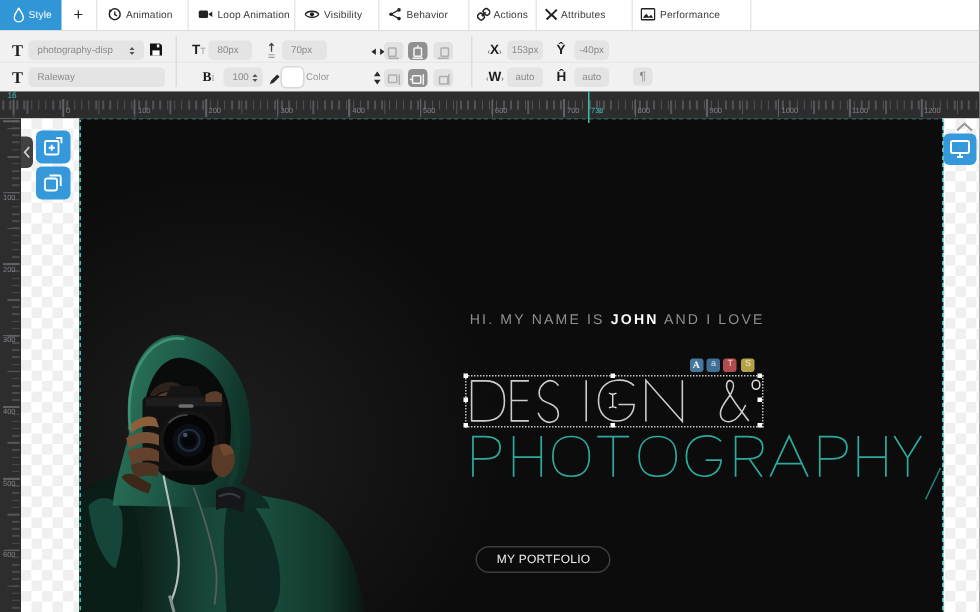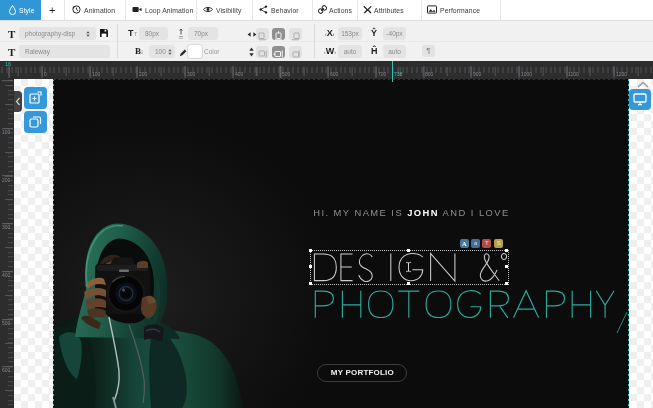--- a/index.html
+++ b/index.html
@@ -325,21 +325,21 @@
 
 <svg class="abs" style="left:404px;top:261px" width="9" height="12" viewBox="0 0 9 12">
     <path d="M2 1 C3 1.8 4 1.8 4.5 1.8 C5 1.8 6 1.8 7 1 M2 11 C3 10.2 4 10.2 4.5 10.2 C5 10.2 6 10.2 7 11 M4.5 1.8 V10.2" stroke="#e8e8e8" stroke-width="0.9" fill="none"></path>
   </svg>
 
 <div class="abs" style="left:459.6px;top:238.5px;width:9.3px;height:9.3px;border-radius:2px;background:#46789e;color:#fff;font-size:6.5px;font-weight:bold;text-align:center;line-height:9.3px;font-family:'Liberation Serif',serif">A</div>
 <div class="abs" style="left:471px;top:238.5px;width:9.3px;height:9.3px;border-radius:2px;background:#3f6f96;color:#cfe0ee;font-size:6px;text-align:center;line-height:9.3px">a</div>
 <div class="abs" style="left:482.2px;top:238.5px;width:9.3px;height:9.3px;border-radius:2px;background:#b24c4c;color:#f2dada;font-size:6px;text-align:center;line-height:9.3px">T</div>
 <div class="abs" style="left:494px;top:238.5px;width:9.3px;height:9.3px;border-radius:2px;background:#b5a04a;color:#f2ecd0;font-size:6px;text-align:center;line-height:9.3px">S</div>
 
-<div class="abs" style="left:317.4px;top:364.4px;width:88px;height:16px;border:1px solid #3d3d3d;border-radius:9px;color:#f0f0f0;font-size:8px;font-weight:bold;letter-spacing:0.2px;text-align:center;line-height:16.5px">MY PORTFOLIO</div>
+<div class="abs" style="left:317.4px;top:364.4px;width:88px;height:16px;border:1px solid #3d3d3d;border-radius:9px;color:#f0f0f0;font-size:8px;font-weight:normal;letter-spacing:0.2px;text-align:center;line-height:16.5px">MY PORTFOLIO</div>
 
 <div class="abs" style="left:52.5px;top:79px;width:1.5px;height:329px;background:repeating-linear-gradient(180deg,#2fc3b7 0 2.5px,#0d2321 2.5px 5px)"></div>
 <div class="abs" style="left:627.5px;top:79px;width:1.5px;height:329px;background:repeating-linear-gradient(180deg,#2fc3b7 0 2.5px,#0d2321 2.5px 5px)"></div>
 <div class="abs" style="left:53px;top:79px;width:575px;height:1px;background:repeating-linear-gradient(90deg,#11403b 0 2.5px,#0d100f 2.5px 5px)"></div>
 
 <div class="abs" style="left:14px;top:91px;width:8px;height:21px;background:#414141;border-radius:0 4px 4px 0">
   <svg style="position:absolute;left:1px;top:6px" width="6" height="9" viewBox="0 0 6 9">
       <path d="M4.5 1 L1.5 4.5 L4.5 8" stroke="#cfcfcf" stroke-width="1.2" fill="none"></path>
     </svg>
 </div>

